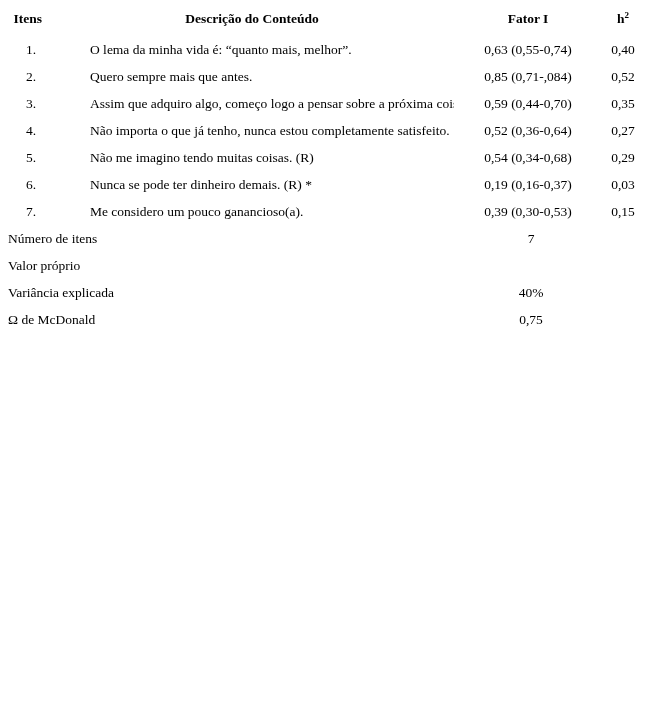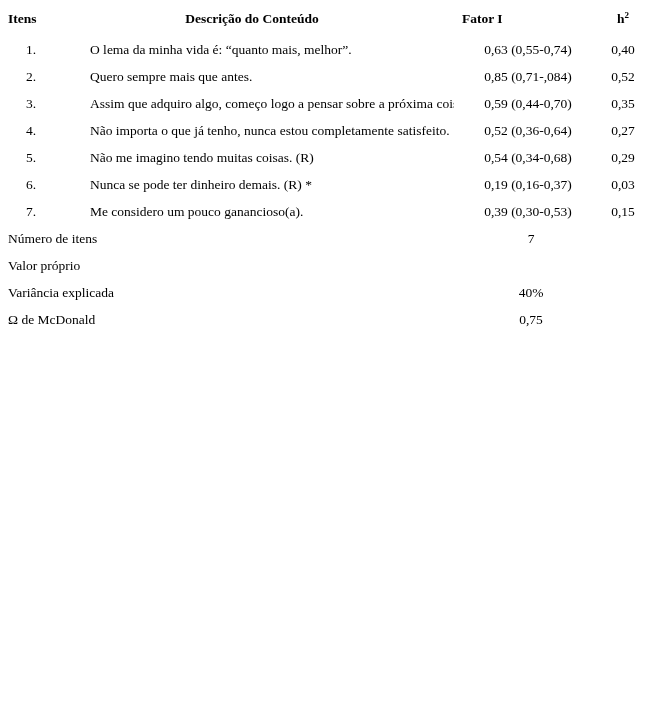--- a/index.html
+++ b/index.html
@@ -25,23 +25,23 @@
     grid-template-columns: 34px 1fr 132px 42px;
     column-gap: 8px;
     align-items: baseline;
     margin-bottom: 9px;
     line-height: 18px;
   }
   .header-row {
     font-weight: bold;
     margin-bottom: 13px;
   }
-  .col-itens { text-align: left; }
+  .col-itens { text-align: right; }
   .col-desc-header { text-align: center; }
-  .col-factor-header { }
+  .col-factor-header { text-align: center; }
   .col-h2-header { text-align: center; }
   .item-num {
     text-align: right;
     padding-right: 6px;
   }
   .item-desc {
     text-align: left;
     white-space: nowrap;
     overflow: hidden;
     margin-left: 40px;

